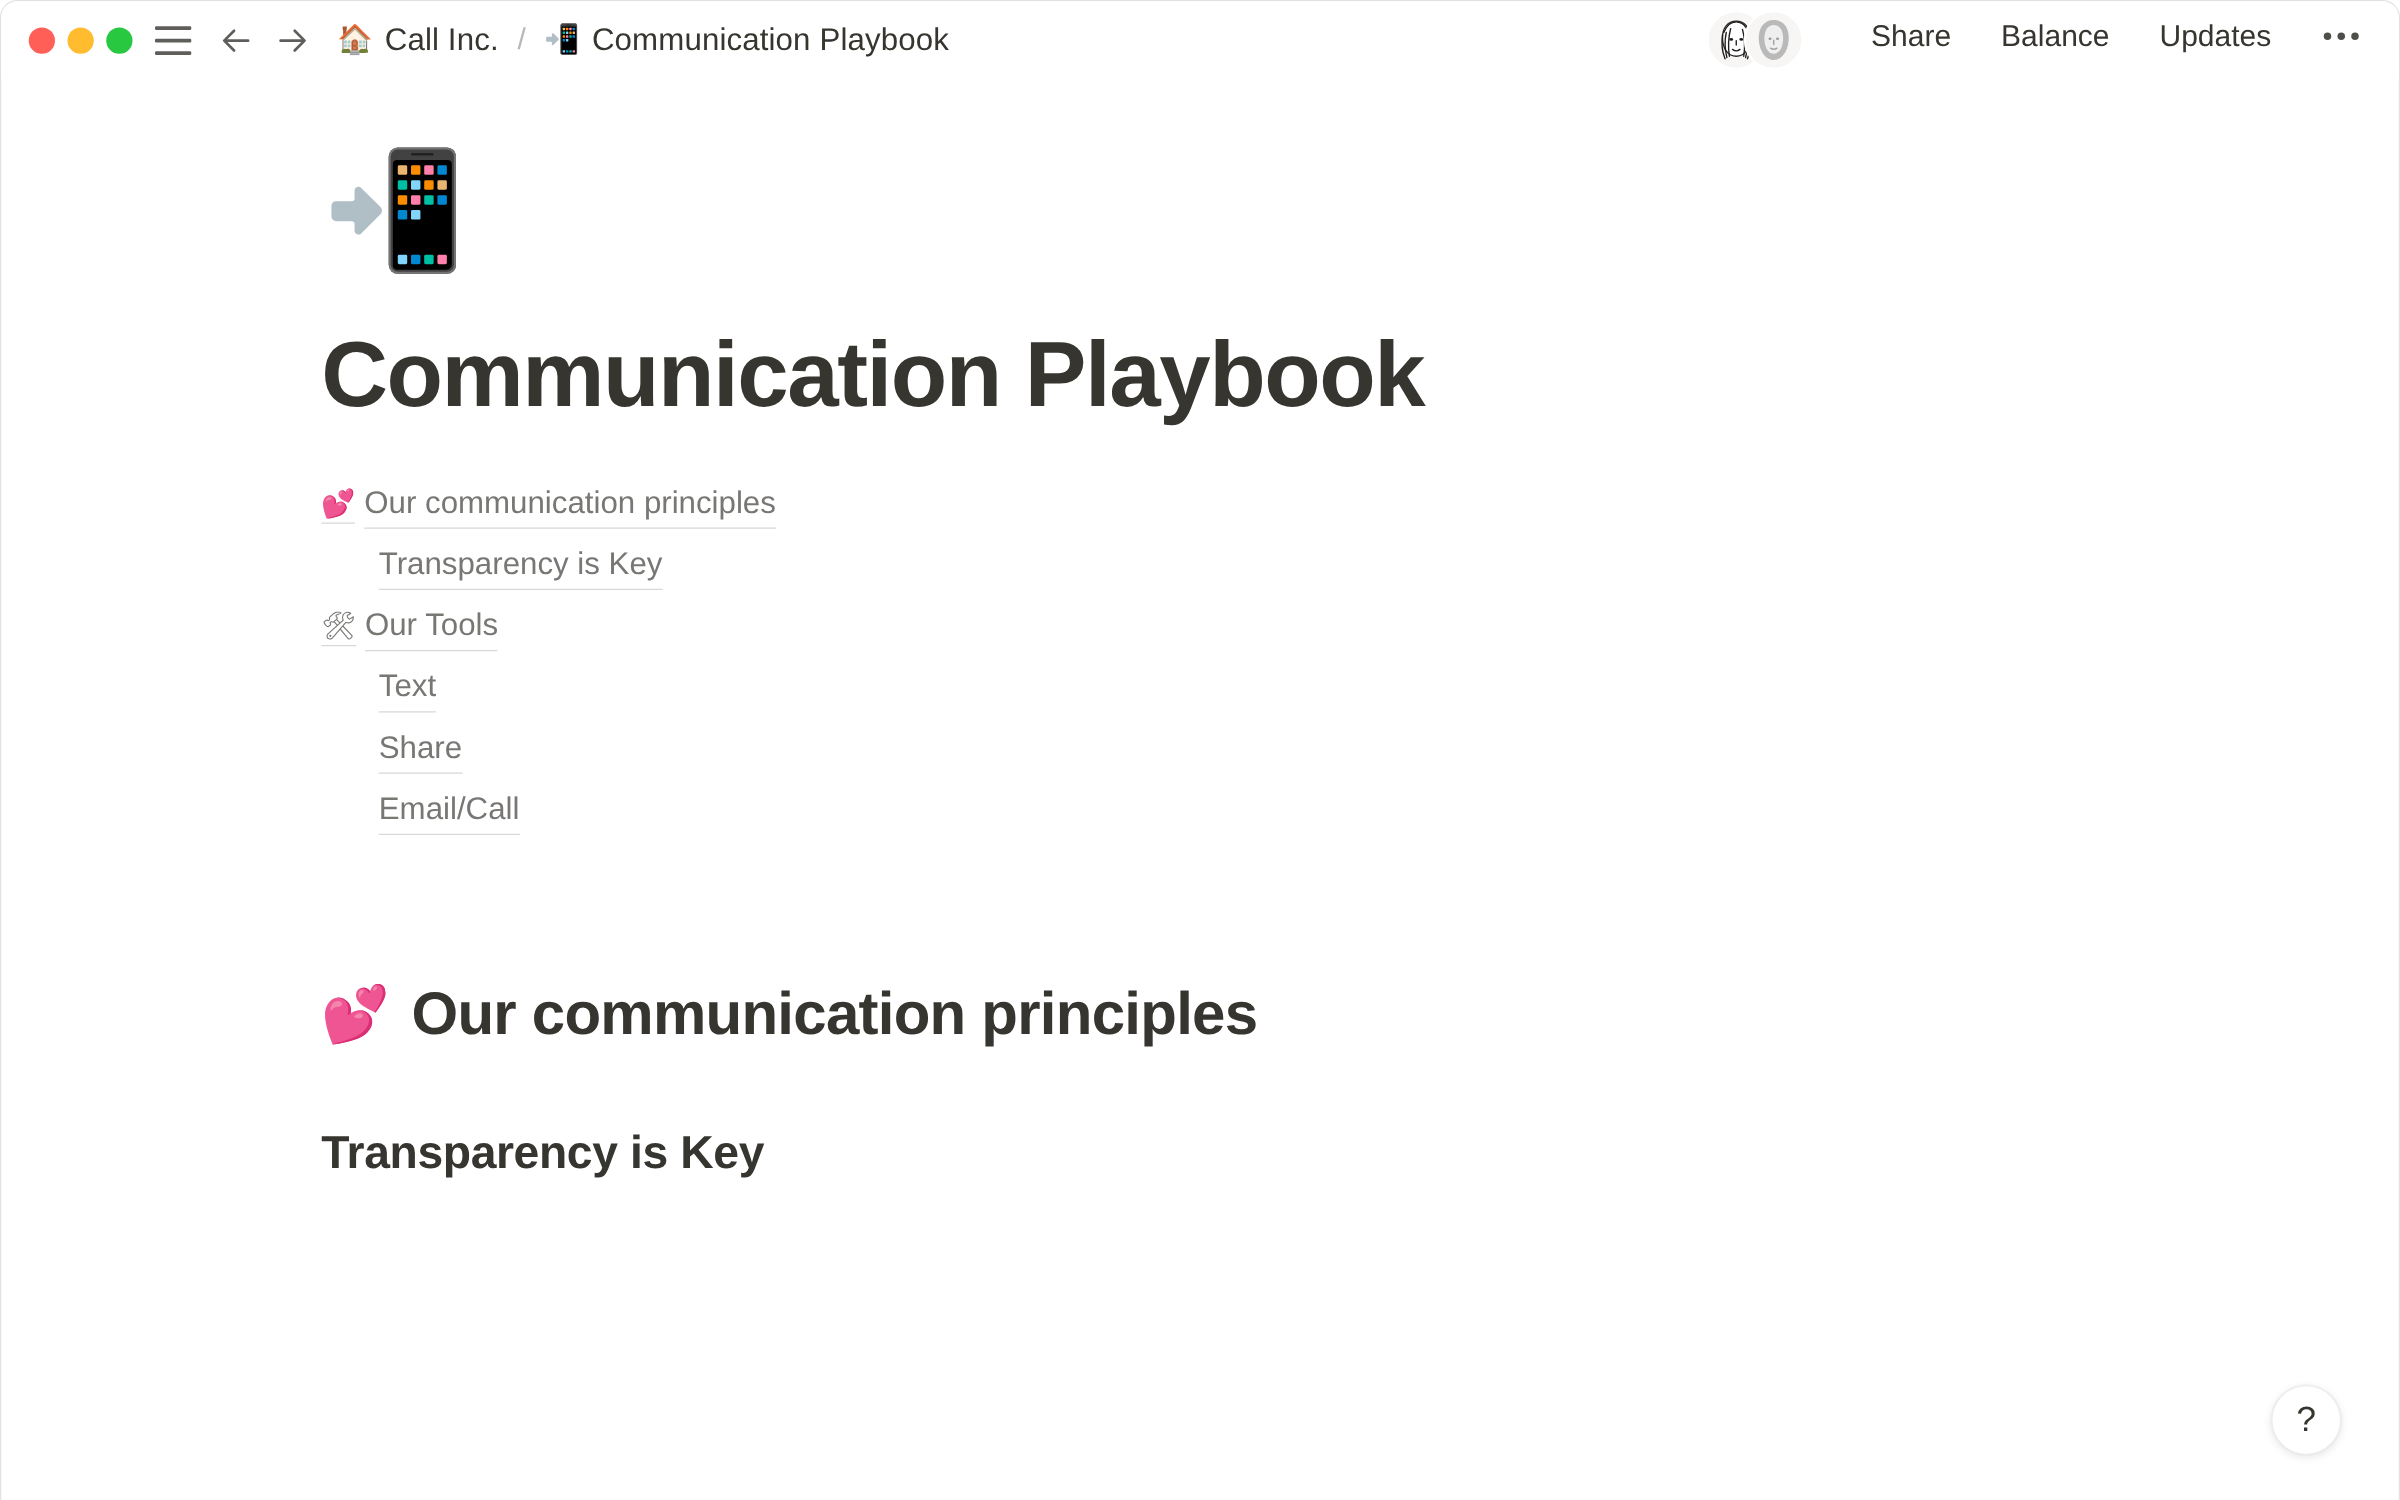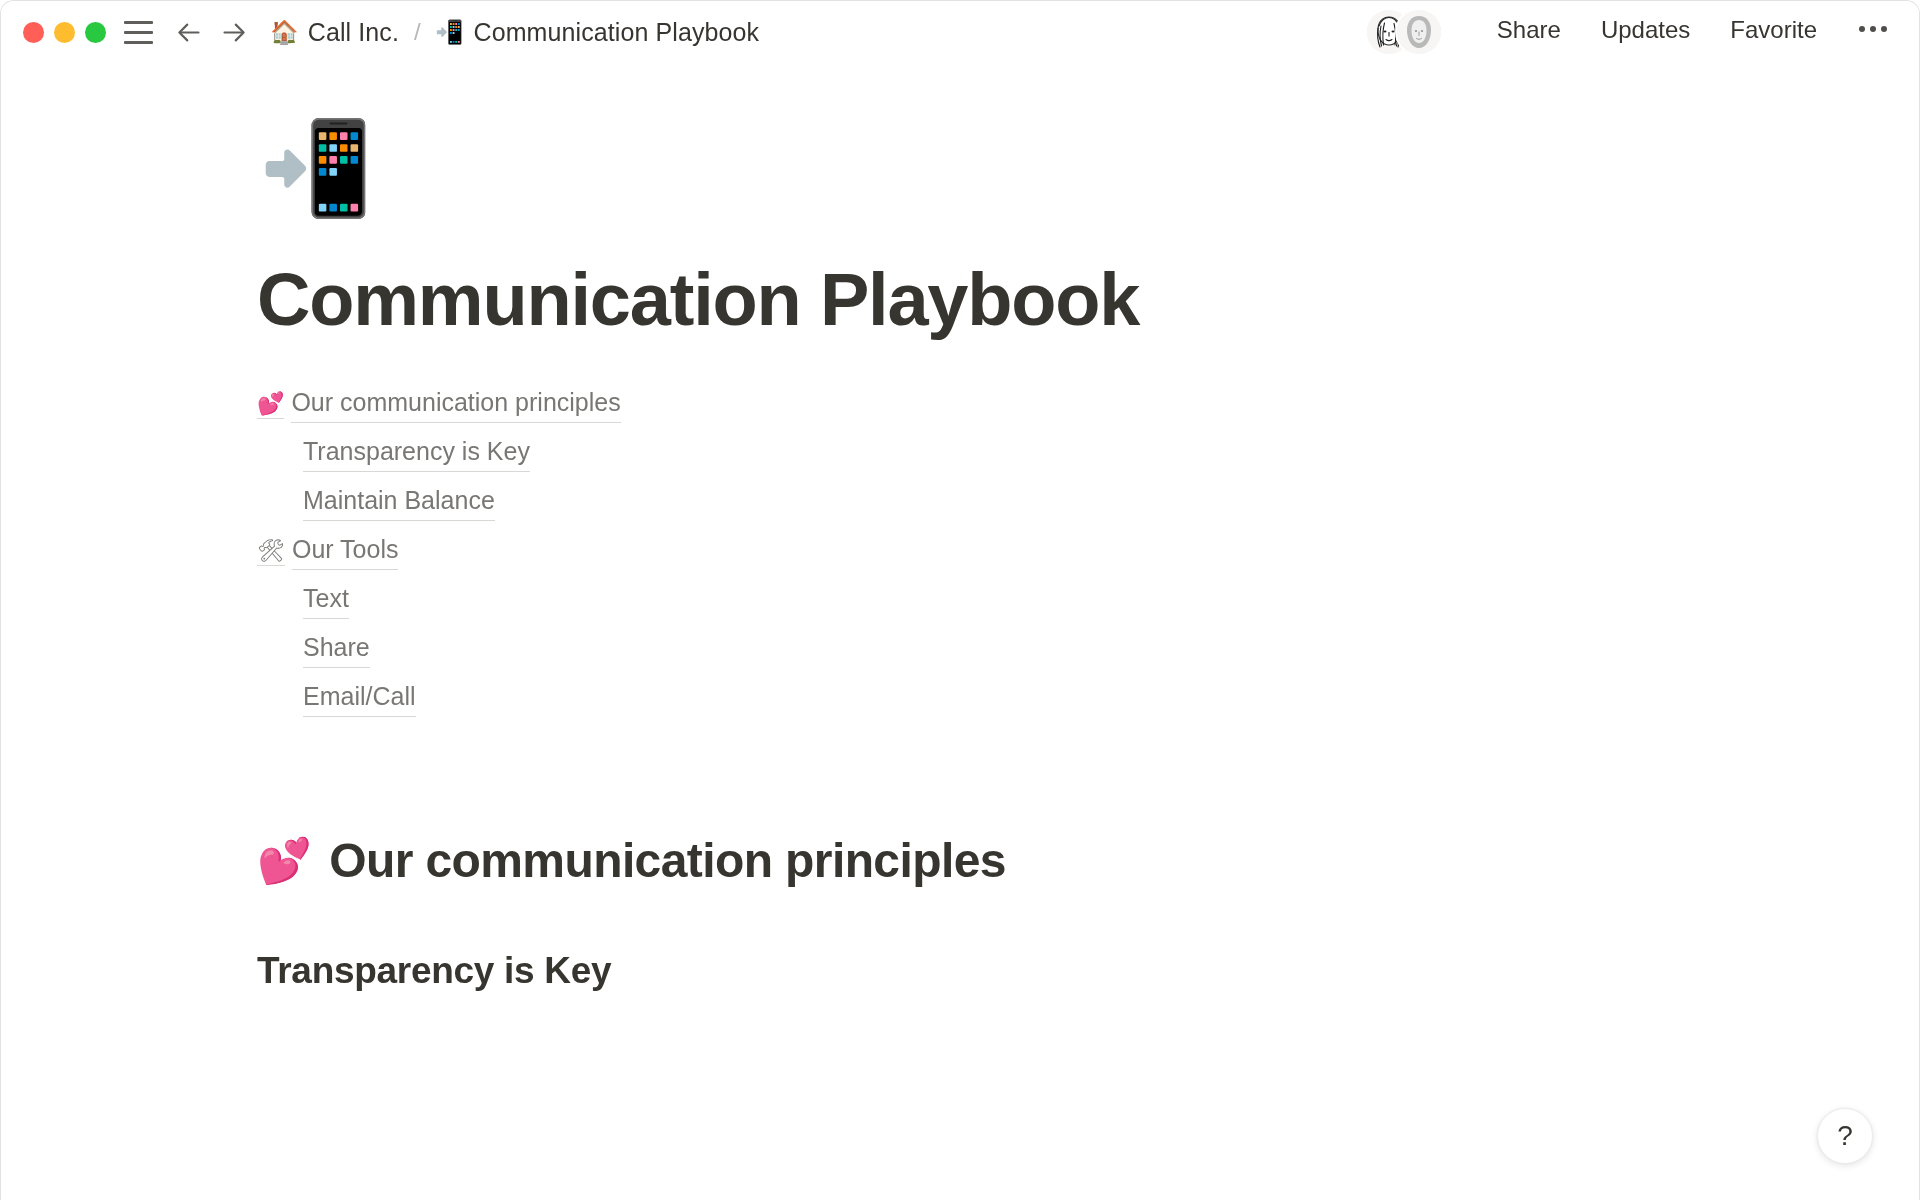--- a/index.html
+++ b/index.html
@@ -341,22 +341,22 @@
             </g>
             <g stroke="#9a9a9a" stroke-width="1" fill="none" stroke-linecap="round">
               <path d="M22 22v3.5"></path>
               <path d="M19.5 28.5c1.6 1.1 3.4 1.1 5 0"></path>
             </g>
           </svg>
         </span>
       </div>
 
       <div class="topbar-link">Share</div>
+      <div class="topbar-link">Balance</div>
       <div class="topbar-link">Updates</div>
-      <div class="topbar-link">Favorite</div>
 
       <div class="more-btn">
         <i></i>
           <i></i>
           <i></i>
       </div>
     </div>
   </div>
 
   <div class="page">
@@ -369,23 +369,20 @@
 
       <div class="toc-item level-1">
         <span class="toc-emoji">💕</span>
         <span class="toc-text">Our communication principles</span>
       </div>
 
       <div class="toc-item level-2">
         <span class="toc-text">Transparency is Key</span>
       </div>
 
-      <div class="toc-item level-2">
-        <span class="toc-text">Maintain Balance</span>
-      </div>
 
       <div class="toc-item level-1">
         <span class="toc-emoji">🛠</span>
         <span class="toc-text">Our Tools</span>
       </div>
 
       <div class="toc-item level-2">
         <span class="toc-text">Text</span>
       </div>
 

